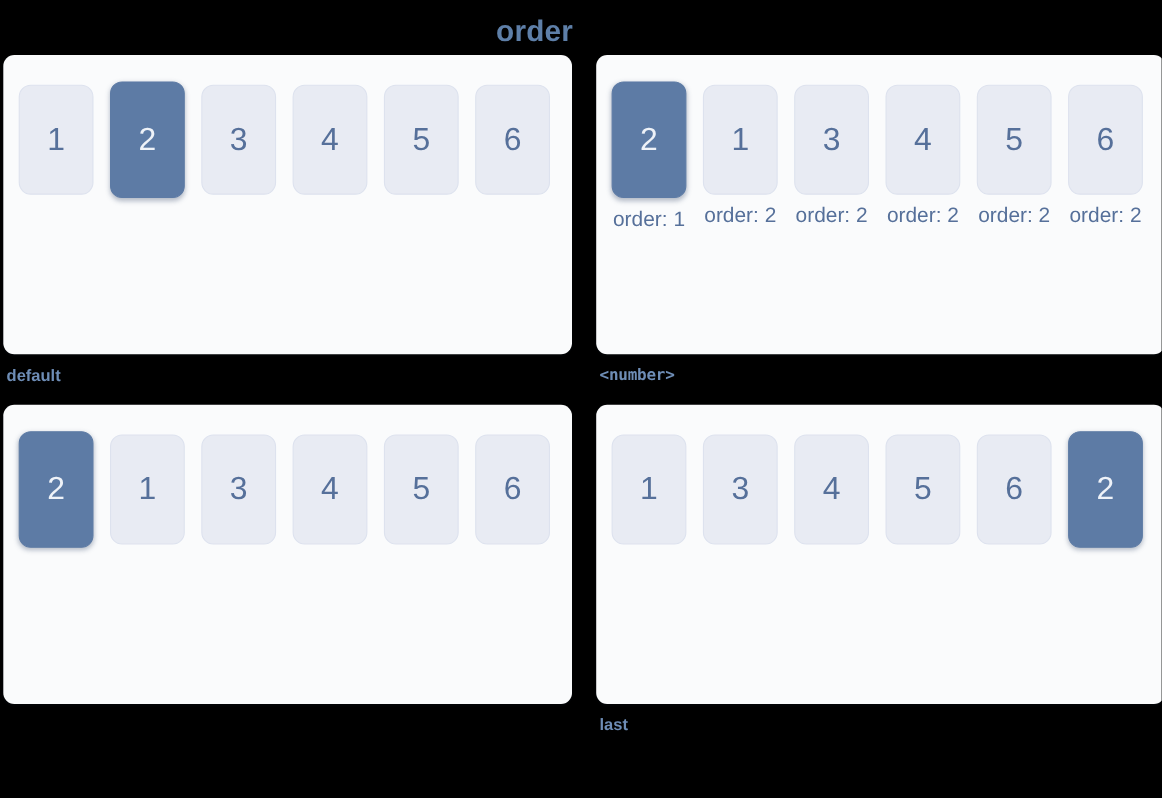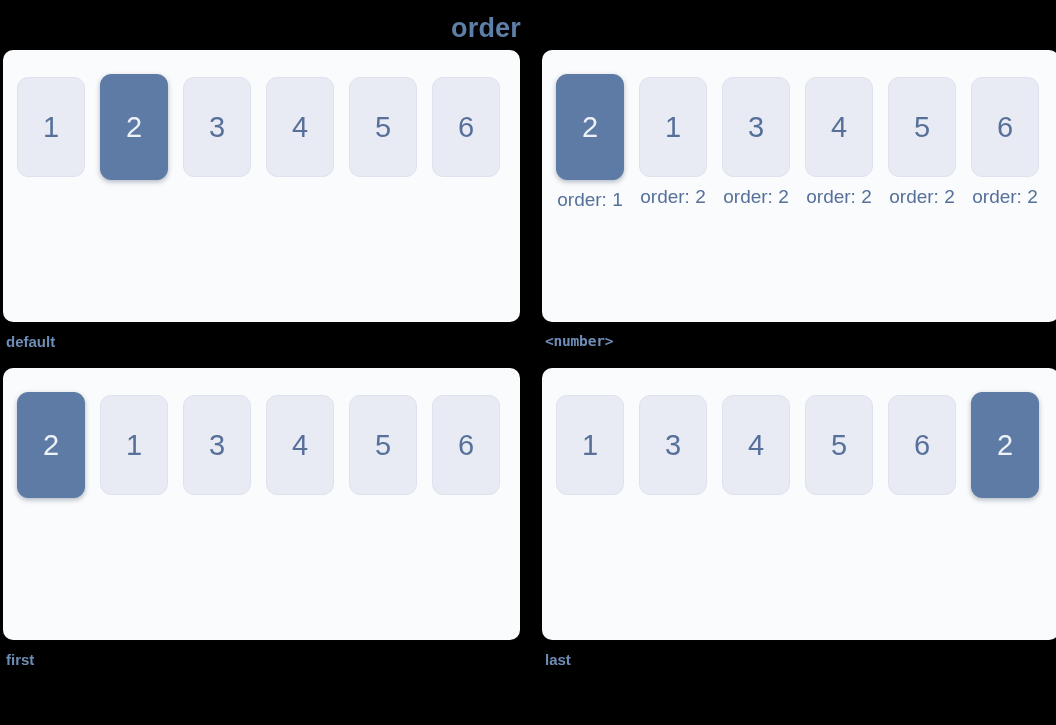--- a/index.html
+++ b/index.html
@@ -196,21 +196,20 @@
               <div class="box">4</div>
             </div>
             <div class="item">
               <div class="box">5</div>
             </div>
             <div class="item">
               <div class="box">6</div>
             </div>
           </div>
         </div>
-        <div class="caption">first</div>
       </div>
       <div class="cell">
         <div class="panel">
           <div class="panel-row">
             <div class="item">
               <div class="box">1</div>
             </div>
             <div class="item">
               <div class="box">3</div>
             </div>

